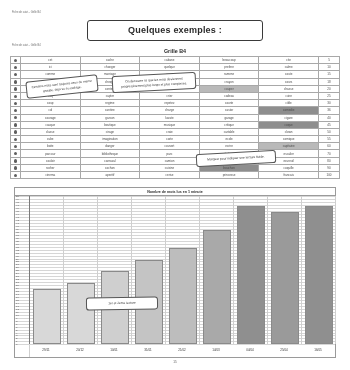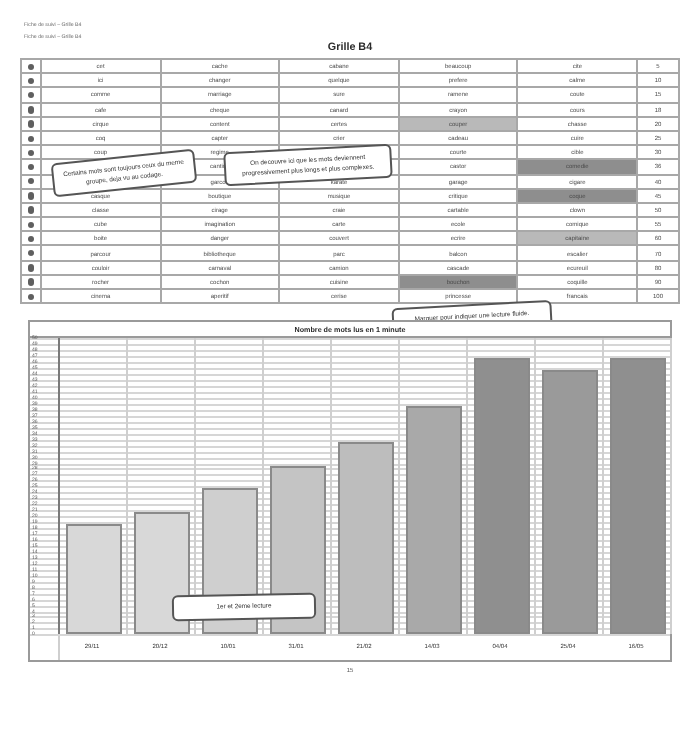--- a/index.html
+++ b/index.html
@@ -151,20 +151,21 @@
     margin-top:2px;
   }
 </style>
 </head>
 <body>
 
 <div class="page">
 
   <div class="tiny-head">Fiche de suivi – Grille B4</div>
 
+  <div class="title-banner">Quelques exemples :</div>
 
   <div class="tiny-head">Fiche de suivi – Grille B4</div>
   <div class="grille-title">Grille B4</div>
 
   <table class="words">
     <tbody id="words-body">
         <tr>
           <td class="bullet"><span class="dot"></span></td>
           <td>cet</td>
           <td>cache</td>

